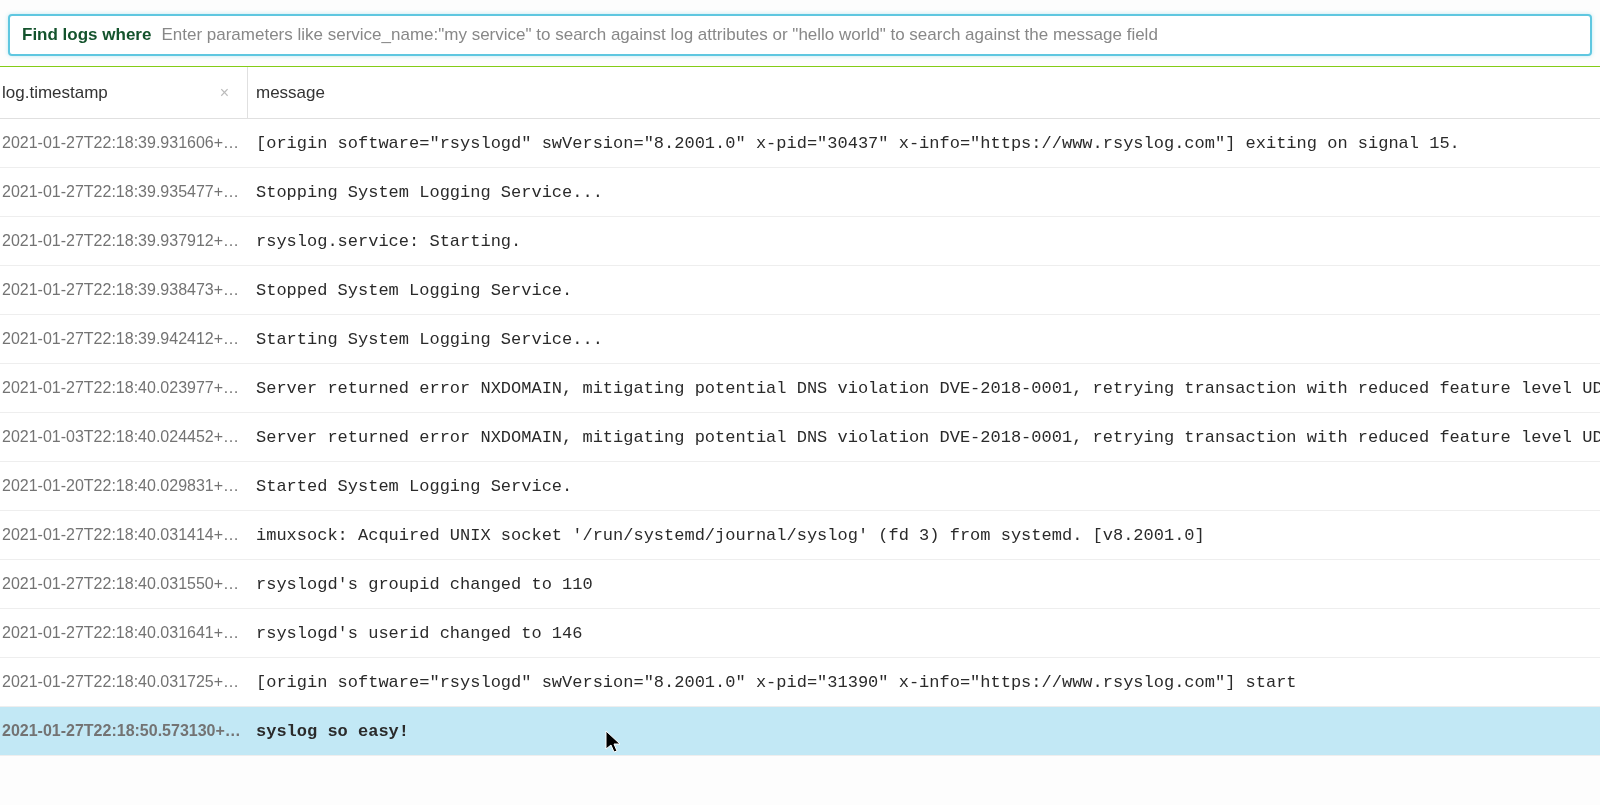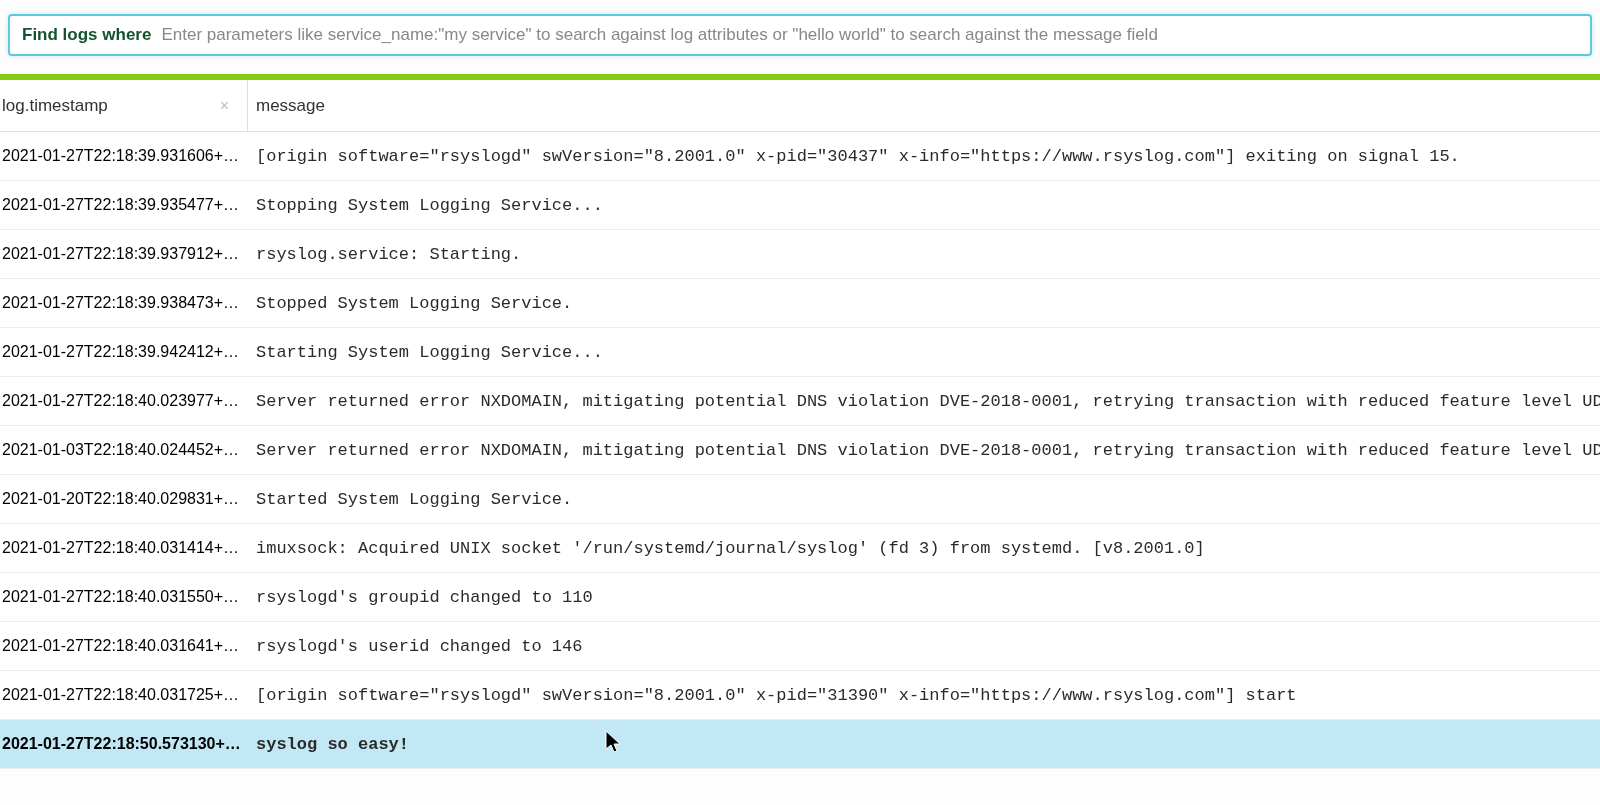--- a/index.html
+++ b/index.html
@@ -38,22 +38,22 @@
       outline: none;
       font-size: 17px;
       color: #333;
       background: transparent;
       height: 100%;
     }
     .search-input::placeholder {
       color: #888;
     }
     .table {
-      border-top: 6px solid #84cc16;
-      margin-top: 18px;
+      border-top: 1px solid #84cc16;
+      margin-top: 10px;
     }
     .header-row {
       display: flex;
       border-bottom: 1px solid #e0e0e0;
       background: #fff;
       height: 52px;
       align-items: center;
     }
     .col-timestamp {
       width: 248px;
@@ -95,21 +95,21 @@
       background: #fff;
     }
     .log-row.highlighted {
       background: #c2e8f5;
       font-weight: bold;
     }
     .ts-cell {
       width: 248px;
       flex-shrink: 0;
       padding-left: 2px;
-      color: #000000;
+      color: #737373;
       font-size: 16px;
       white-space: nowrap;
       overflow: hidden;
       cursor: pointer;
     }
     .msg-cell {
       flex: 1;
       padding-left: 8px;
       font-family: "SFMono-Regular", Consolas, "Liberation Mono", Menlo, monospace;
       font-size: 17px;

